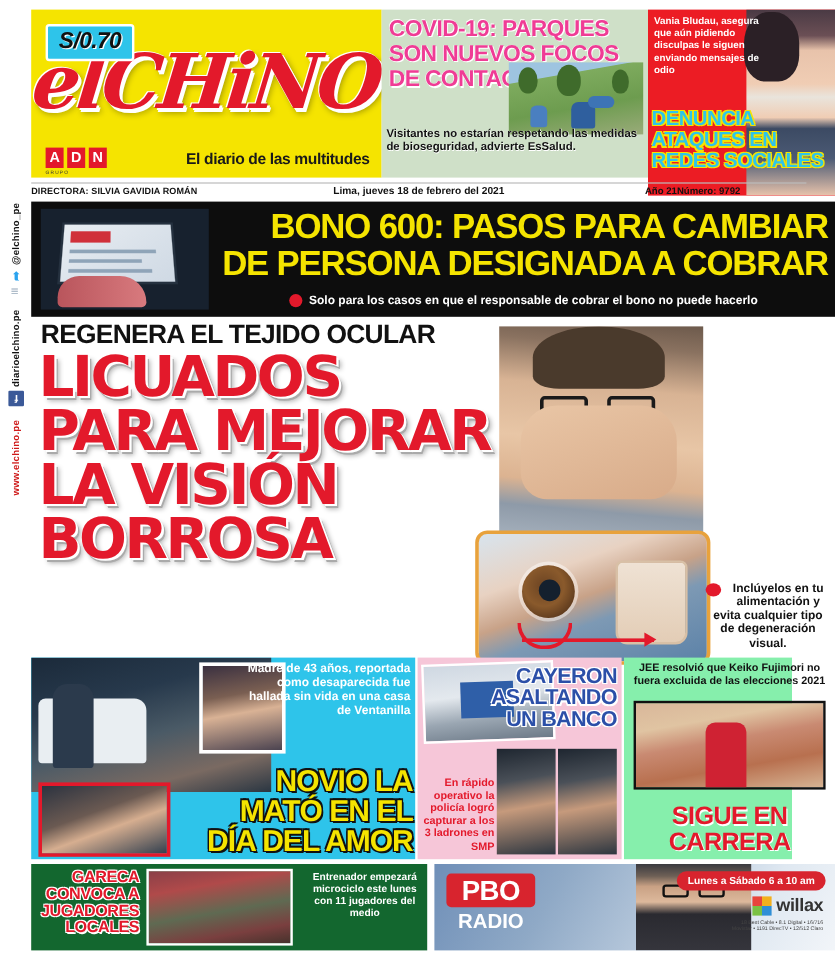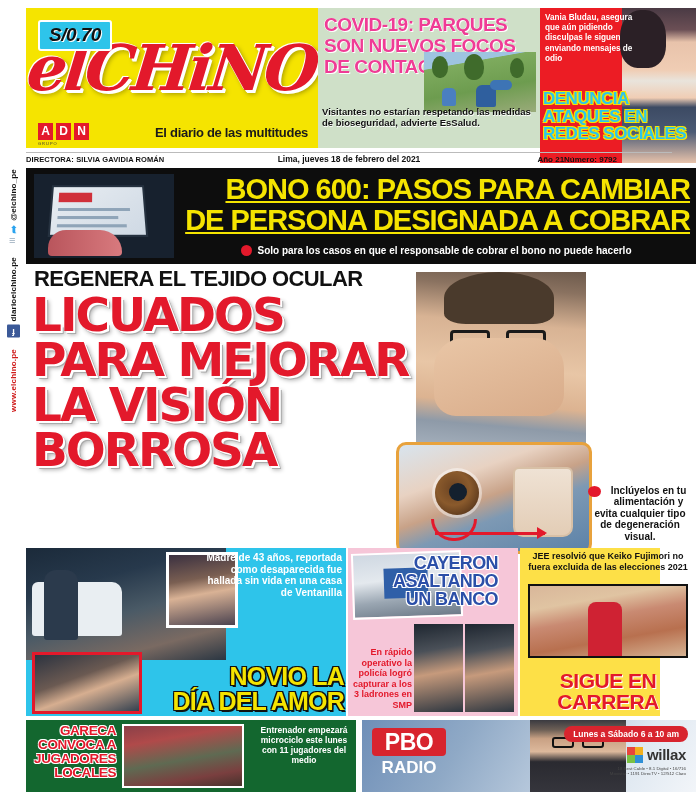--- a/index.html
+++ b/index.html
@@ -106,21 +106,21 @@
     background:#17212e; overflow:hidden; }
   .bono-screen { position:absolute; left:16px; top:10px; width:96px; height:52px;
     background:linear-gradient(145deg,#e8edf2,#cfd9e4); border:2px solid #25313f;
     transform:perspective(80px) rotateX(8deg); }
   .bono-line { position:absolute; background:#8fa4b8; height:3px; left:6px; }
   .bono-red { position:absolute; left:6px; top:6px; width:34px; height:10px; background:#d0303a;}
   .bono-hand { position:absolute; left:14px; bottom:2px; width:74px; height:26px;
     background:linear-gradient(90deg,#b9555c,#d87a7e); border-radius:18px 22px 4px 4px;}
   .bono-head { position:absolute; left:156px; top:6px; width:508px;
     font-size:29px; line-height:31px; font-weight:bold; color:#f5e400;
-    letter-spacing:-1px; text-align:right;text-decoration:underline; }
+    letter-spacing:-1px; text-align:right; }
   .bono-sub { position:absolute; left:156px; bottom:8px; width:508px;
     font-size:10px; font-weight:bold; color:#fff; text-align:center;
     display:flex; align-items:center; justify-content:center; gap:6px;}
   .bono-dot { width:11px; height:11px; border-radius:50%; background:#e3192b; display:inline-block;}
 
   
   .main { position:absolute; left:26px; top:266px; width:670px; height:282px;
     background:#fff; }
   .main-kicker { position:absolute; left:8px; top:0; font-size:22px; font-weight:bold;
     color:#111; letter-spacing:-.6px; }
@@ -187,33 +187,33 @@
     font-size:25px; line-height:25px; font-weight:bold; color:#f5e400;
     text-align:right; letter-spacing:-.8px;
     text-shadow:1.5px 1.5px 0 #111,-1.2px -1.2px 0 #111,1.2px -1.2px 0 #111,-1.2px 1.2px 0 #111; }
 
   .blk-banco { position:absolute; left:322px; top:0; width:170px; height:168px;
     background:#f6c6d8; overflow:hidden; }
   .banco-photo { position:absolute; left:4px; top:4px; width:110px; height:66px;
     border:2px solid #fff; transform:rotate(-2deg);
     background:linear-gradient(175deg,#cfd8e2 0%,#e4e9ee 40%,#9aa6b2 70%,#6d7a88 100%);}
   .banco-door { position:absolute; left:30px; top:14px; width:44px; height:30px; background:#2f5fa8;}
-  .banco-head { position:absolute; right:20px; top:6px; width:112px;
+  .banco-head { position:absolute; right:4px; top:6px; width:112px;
     font-size:18px; line-height:18px; font-weight:bold; color:#2b4fa8;
     text-align:right; letter-spacing:-.6px;
     text-shadow:1.2px 1.2px 0 #fff,-1px -1px 0 #fff,1px -1px 0 #fff,-1px 1px 0 #fff; }
   .banco-kick { position:absolute; left:4px; bottom:6px; width:60px;
     font-size:9px; line-height:10.5px; font-weight:bold; color:#e3192b;
     text-align:right; }
   .banco-men { position:absolute; right:4px; bottom:4px; width:100px; height:88px;
     display:flex; gap:2px; }
   .banco-men div { flex:1; background:linear-gradient(170deg,#1e2630,#4a5058 30%,#c69a7c 55%,#2d3640 100%); }
 
   .blk-keiko { position:absolute; left:494px; top:0; width:140px; height:168px;
-    background:#fde047; }
+    background:#86efac; }
   .keiko-kick { position:absolute; left:4px; top:3px; width:168px;
     font-size:9px; line-height:10.5px; font-weight:bold; color:#111; text-align:center;}
   .keiko-photo { position:absolute; left:8px; top:36px; width:160px; height:74px;
     border:2px solid #111;
     background:linear-gradient(170deg,#d9b79a 0%,#e0c4a2 25%,#c98a72 45%,#b8704f 70%,#d6b393 100%);}
   .keiko-red { position:absolute; left:58px; top:16px; width:34px; height:54px;
     background:#cf2233; border-radius:8px 8px 0 0;}
   .keiko-head { position:absolute; left:0; bottom:4px; width:176px;
     font-size:21px; line-height:21px; font-weight:bold; color:#e3192b;
     text-align:center; letter-spacing:-.5px;
@@ -379,20 +379,21 @@
     <div class="blk-novio">
       <div class="novio-big">
         <span class="novio-veh"></span>
         <span class="novio-cop"></span>
       </div>
       <div class="novio-inset"></div>
       <div class="novio-couple"></div>
       <div class="novio-kick">Madre de 43 años, reportada como desaparecida fue hallada sin vida en una casa de Ventanilla</div>
       <div class="novio-head">
         <div>NOVIO LA</div>
+        <div>MATÓ EN EL</div>
         <div>DÍA DEL AMOR</div>
       </div>
     </div>
 
     <div class="blk-banco">
       <div class="banco-photo">
         <span class="banco-door"></span>
       </div>
       <div class="banco-head">
         <div>CAYERON</div>

